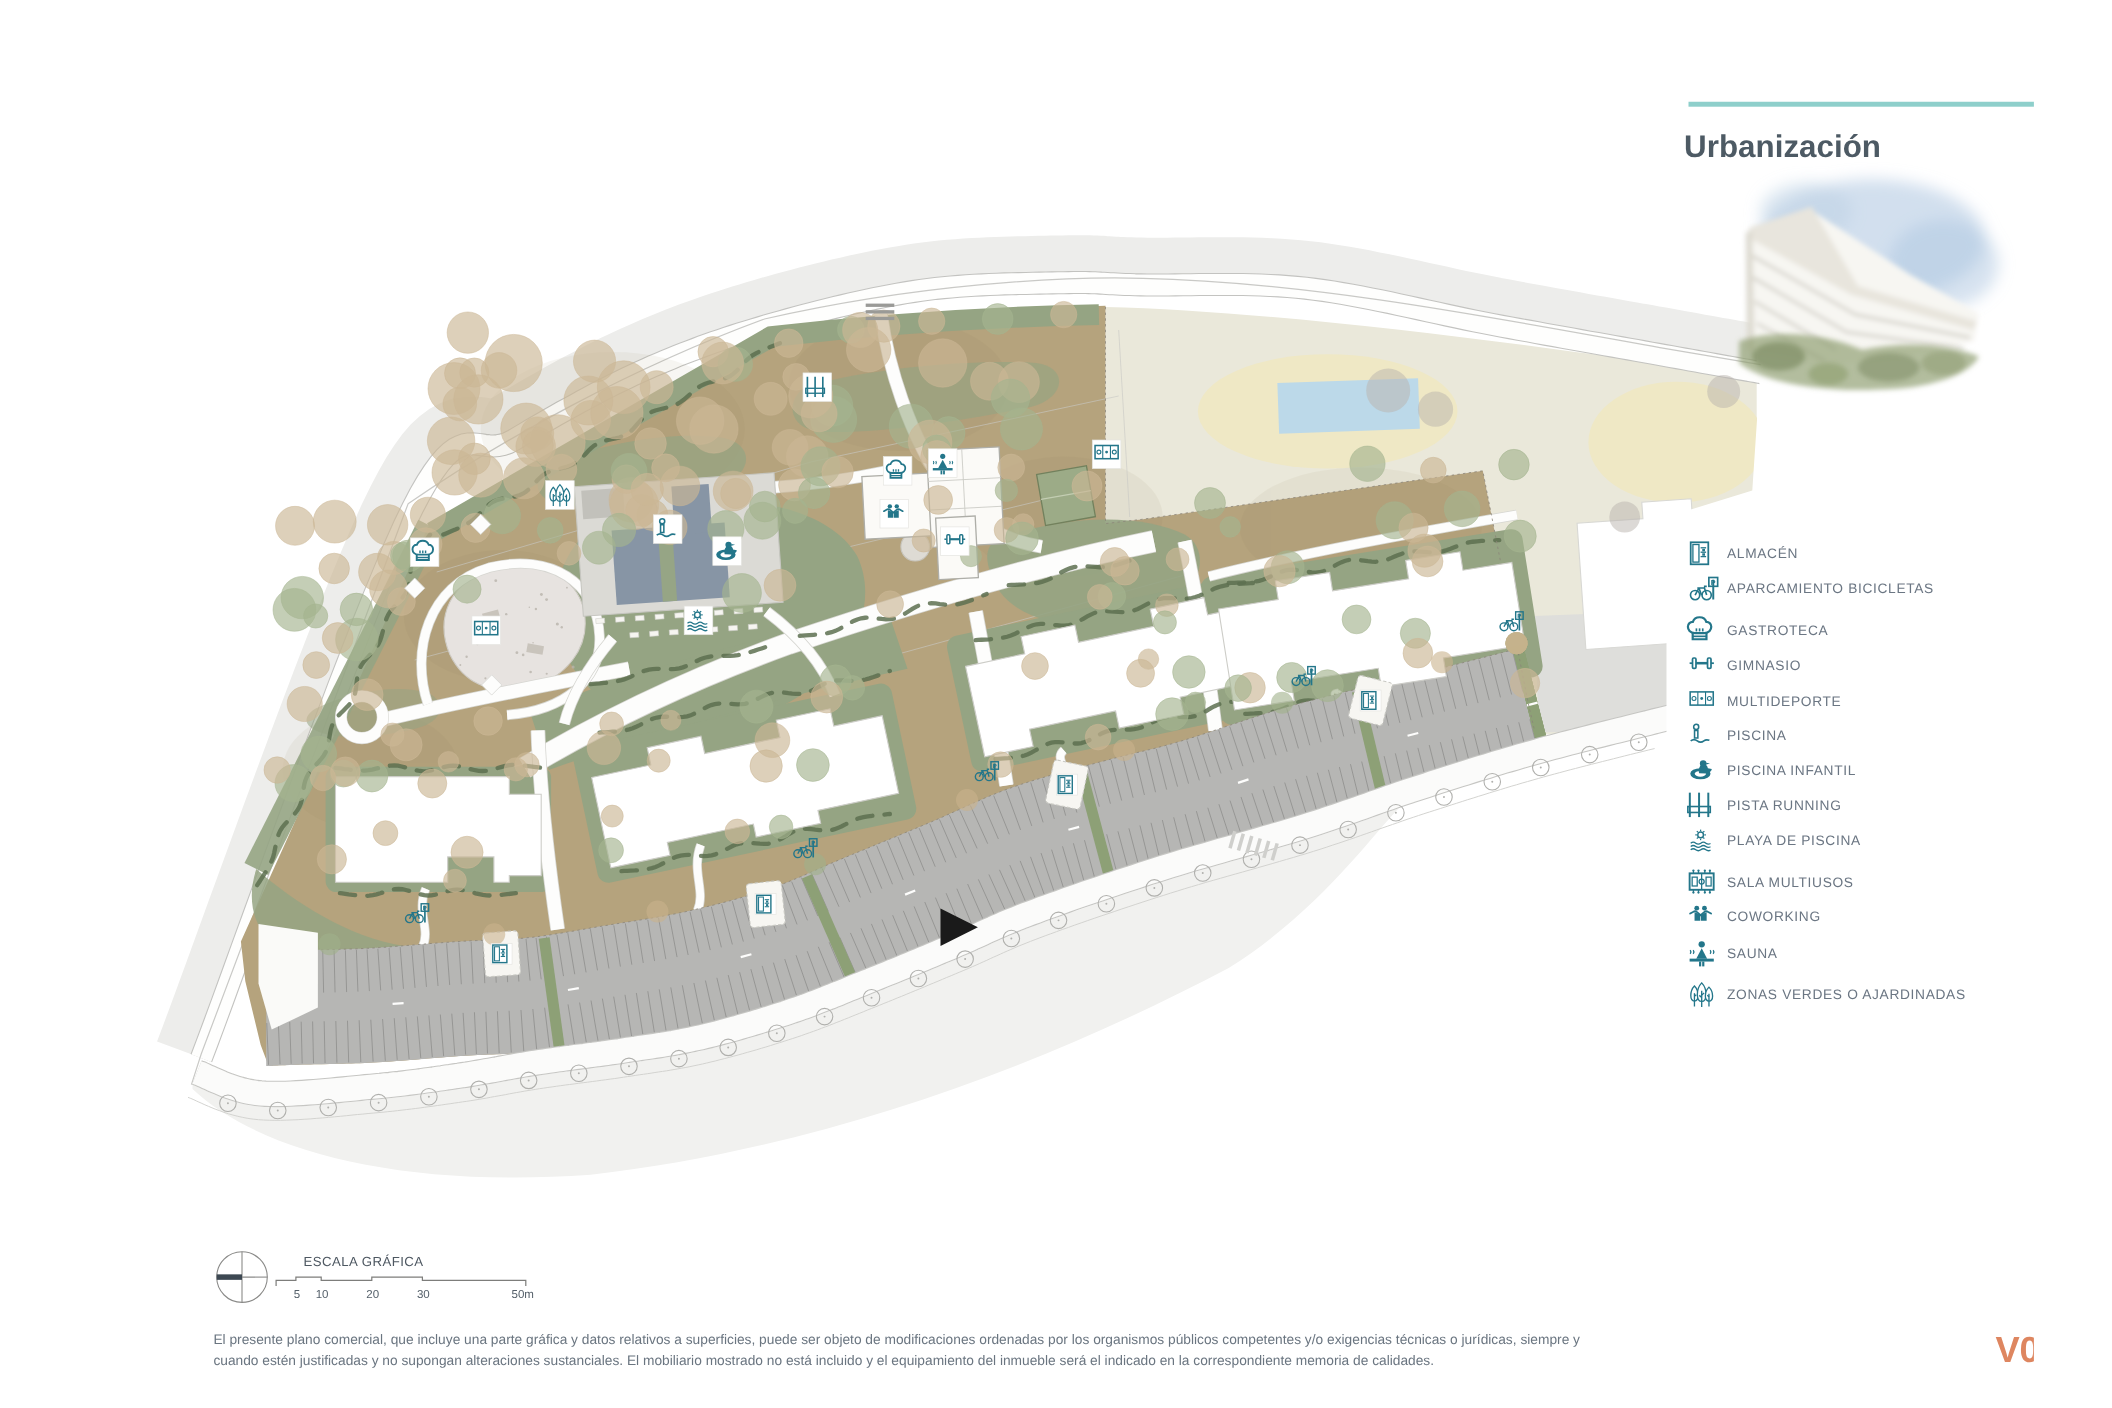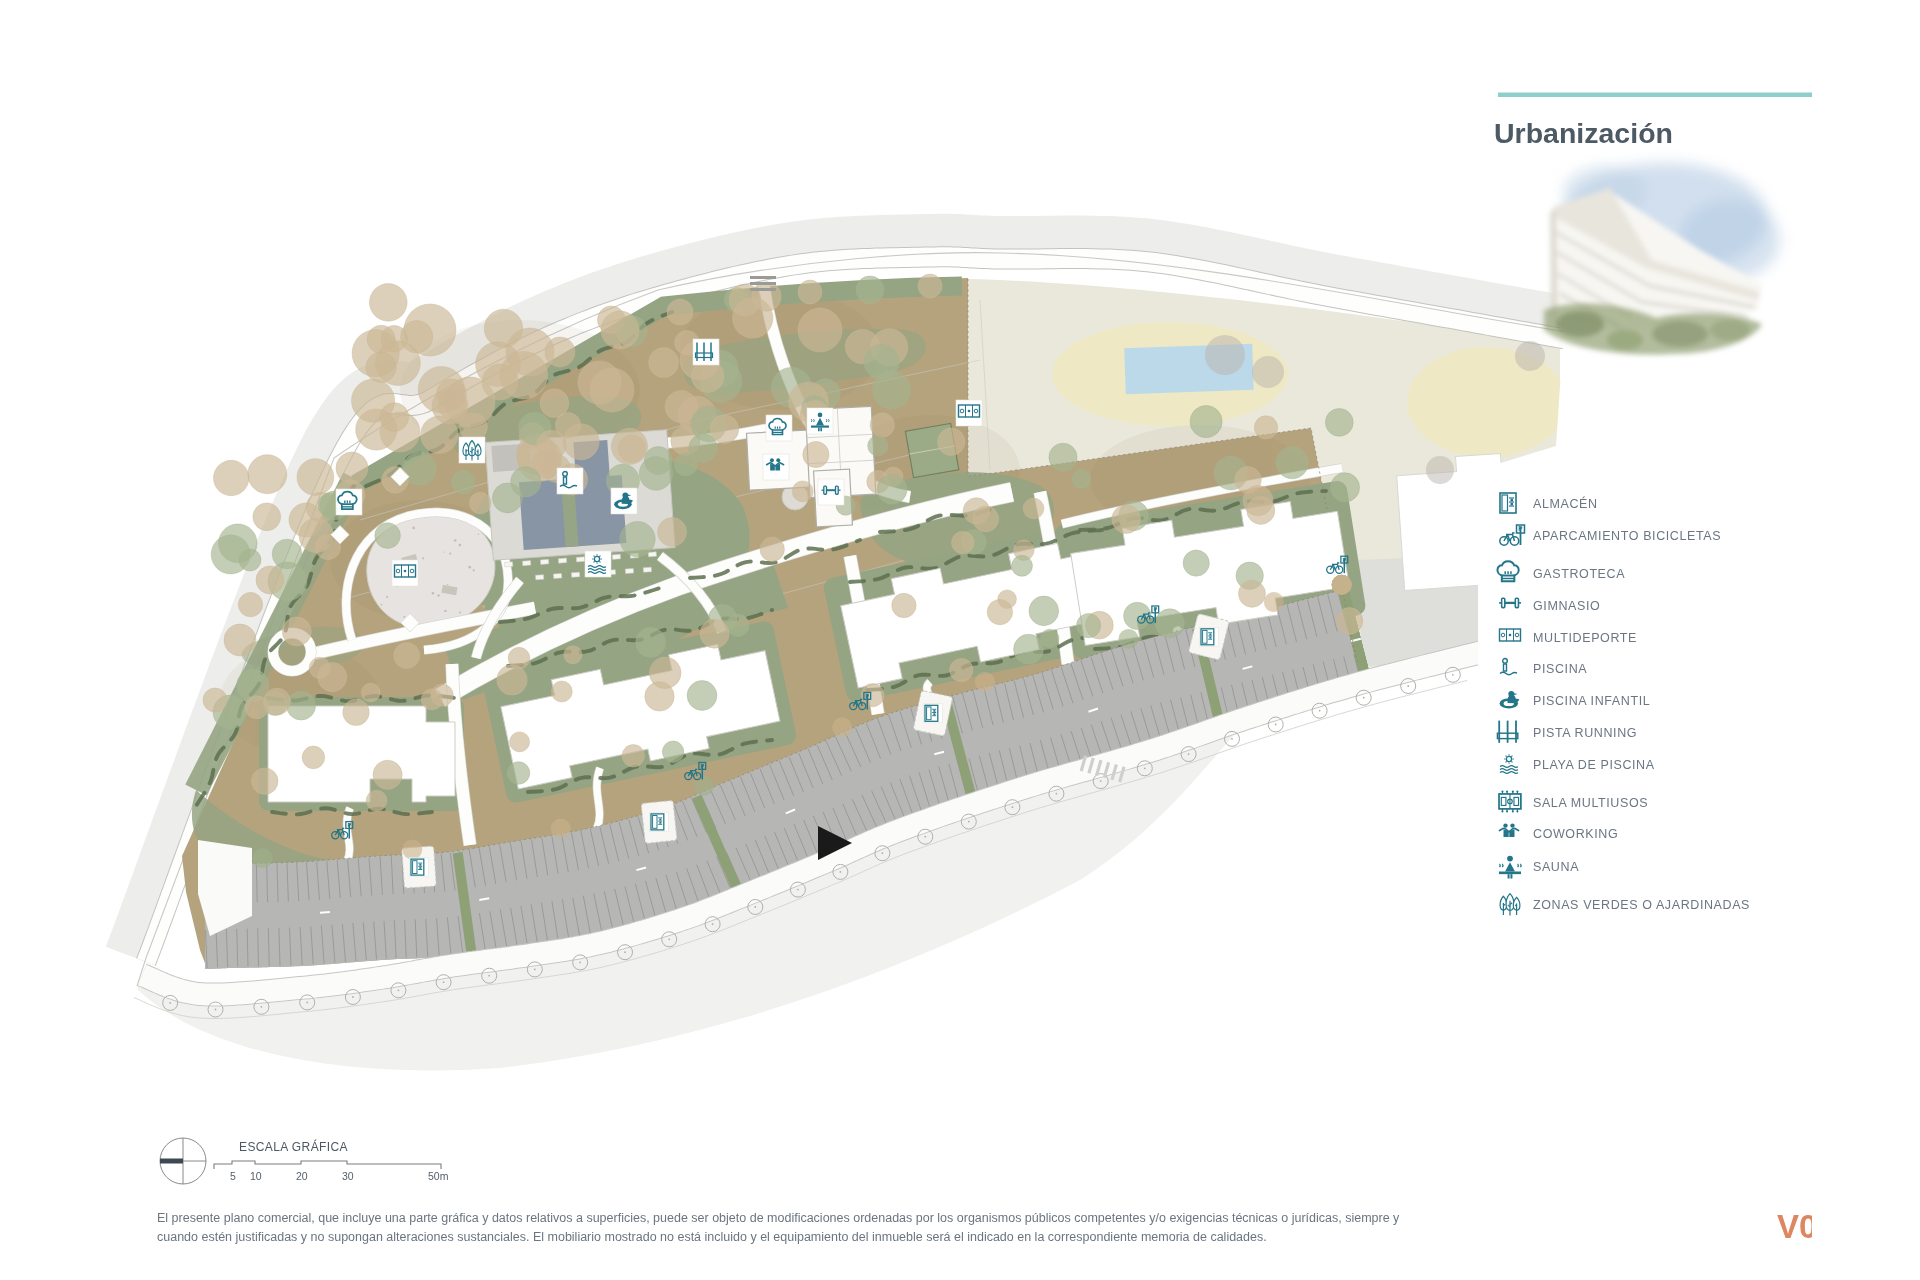--- a/index.html
+++ b/index.html
@@ -1,13 +1,13 @@
 <!DOCTYPE html>
 <html><head><meta charset="utf-8"><title>Urbanización</title>
-<style>html,body{margin:0;padding:0;background:#fff;font-family:"Liberation Sans",sans-serif;}#wrap{width:1812px;height:1280px;overflow:hidden;}</style>
+<style>html,body{margin:0;padding:0;background:#fff;font-family:"Liberation Sans",sans-serif;}#wrap{width:1812px;height:1280px;overflow:hidden;margin-left:37px;}</style>
 </head><body>
 <div id="wrap">
 <svg width="1920" height="1280" viewBox="0 0 1920 1280" font-family="Liberation Sans, sans-serif">
 <defs>
 <g id="ic-almacen">
   <rect x="1" y="0" width="16" height="20" fill="none" stroke="#23768a" stroke-width="1.6"></rect>
   <rect x="3" y="2" width="5.5" height="16" fill="none" stroke="#23768a" stroke-width="1.2"></rect>
   <line x1="10" y1="5" x2="15" y2="5" stroke="#23768a" stroke-width="1.2"></line>
   <line x1="10" y1="9" x2="15" y2="9" stroke="#23768a" stroke-width="1.2"></line>
   <line x1="10" y1="13" x2="15" y2="13" stroke="#23768a" stroke-width="1.2"></line>

